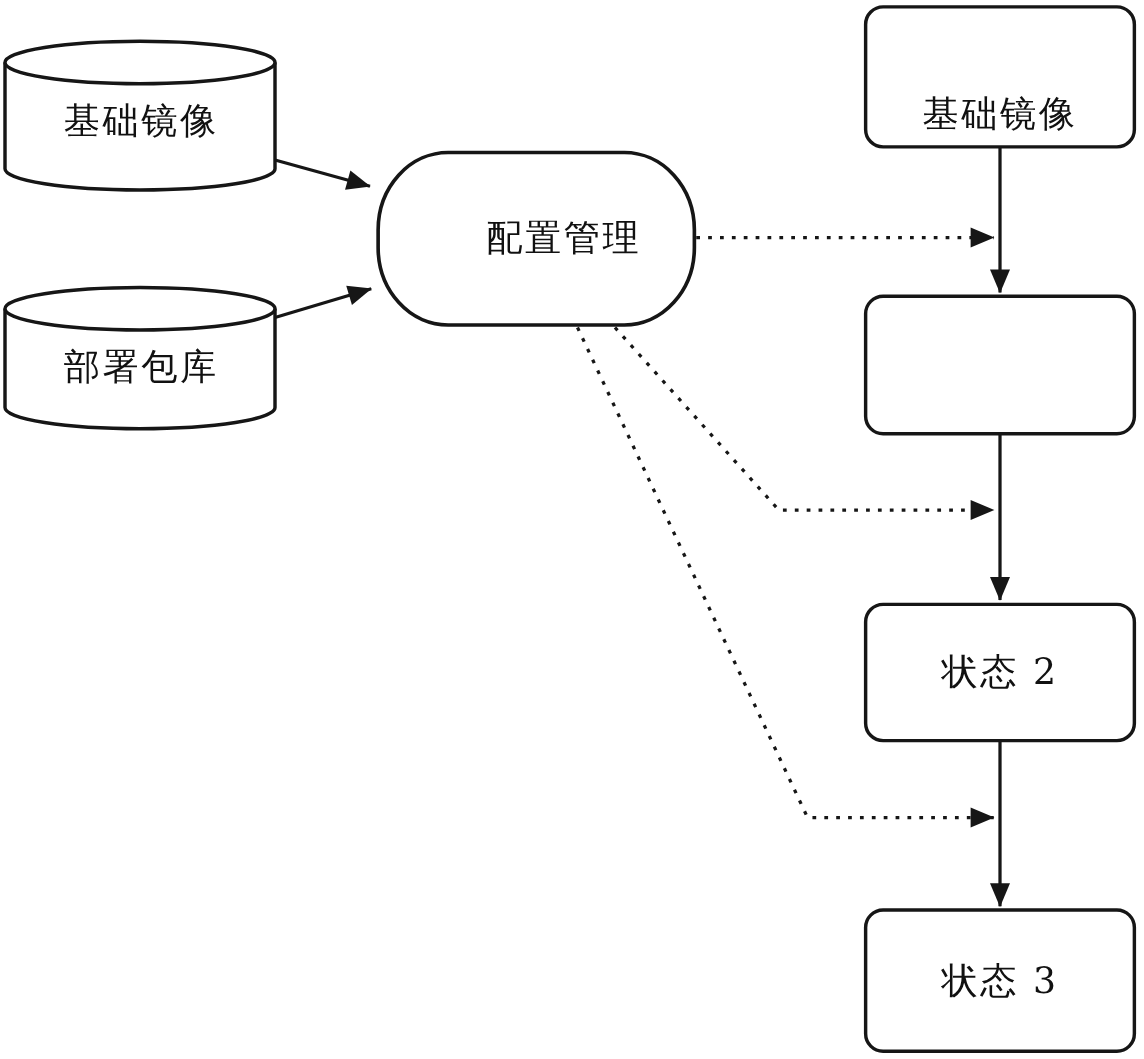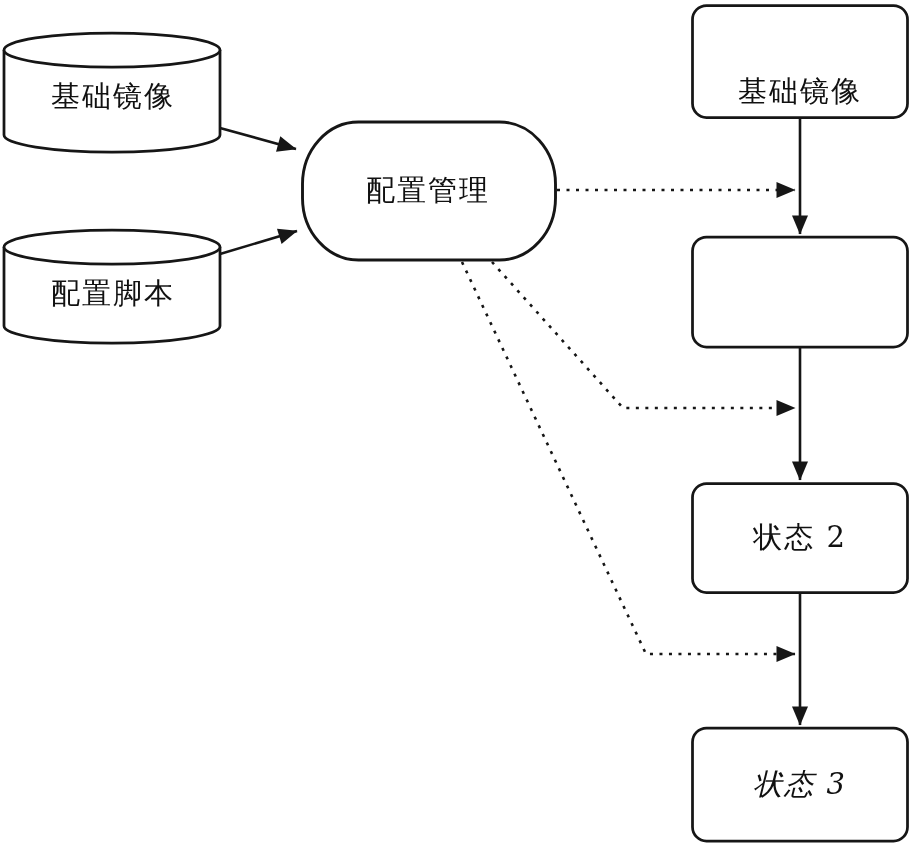--- a/index.html
+++ b/index.html
@@ -65,24 +65,24 @@
     <line x1="800" y1="347" x2="800" y2="480" stroke="#161616" stroke-width="2.6" marker-end="url(#arrow)"></line>
     <line x1="800" y1="592.5" x2="800" y2="725" stroke="#161616" stroke-width="2.6" marker-end="url(#arrow)"></line>
 
     <polyline points="557,190 795,190" fill="none" stroke="#161616" stroke-width="2.6" stroke-dasharray="3 6.5" marker-end="url(#arrow)"></polyline>
     <polyline points="492,262 623,408 795,408" fill="none" stroke="#161616" stroke-width="2.6" stroke-dasharray="3 6.5" marker-end="url(#arrow)"></polyline>
     <polyline points="462,262 646,654 795,654" fill="none" stroke="#161616" stroke-width="2.6" stroke-dasharray="3 6.5" marker-end="url(#arrow)"></polyline>
   </svg>
 
   <div class="node-label" style="left:113px; top:97px;">基础镜像</div>
 
-  <div class="node-label" style="left:113px; top:294px;">配置脚本</div>
+  <div class="node-label" style="left:113px; top:294px;">部署包库</div>
 
-  <div class="node-label" style="left:428px; top:191px;">配置管理</div>
+  <div class="node-label" style="left:451px; top:191px;">配置管理</div>
 
   <div class="node-label" style="left:800px; top:80px;margin-top:12px;">基础镜像</div>
 
 
   <div class="node-label" style="left:800px; top:538px;">状态 2</div>
 
-  <div class="node-label" style="left:800px; top:785px;font-style:italic;">状态 3</div>
+  <div class="node-label" style="left:800px; top:785px;">状态 3</div>
 
 </div>
 
 </body></html>

